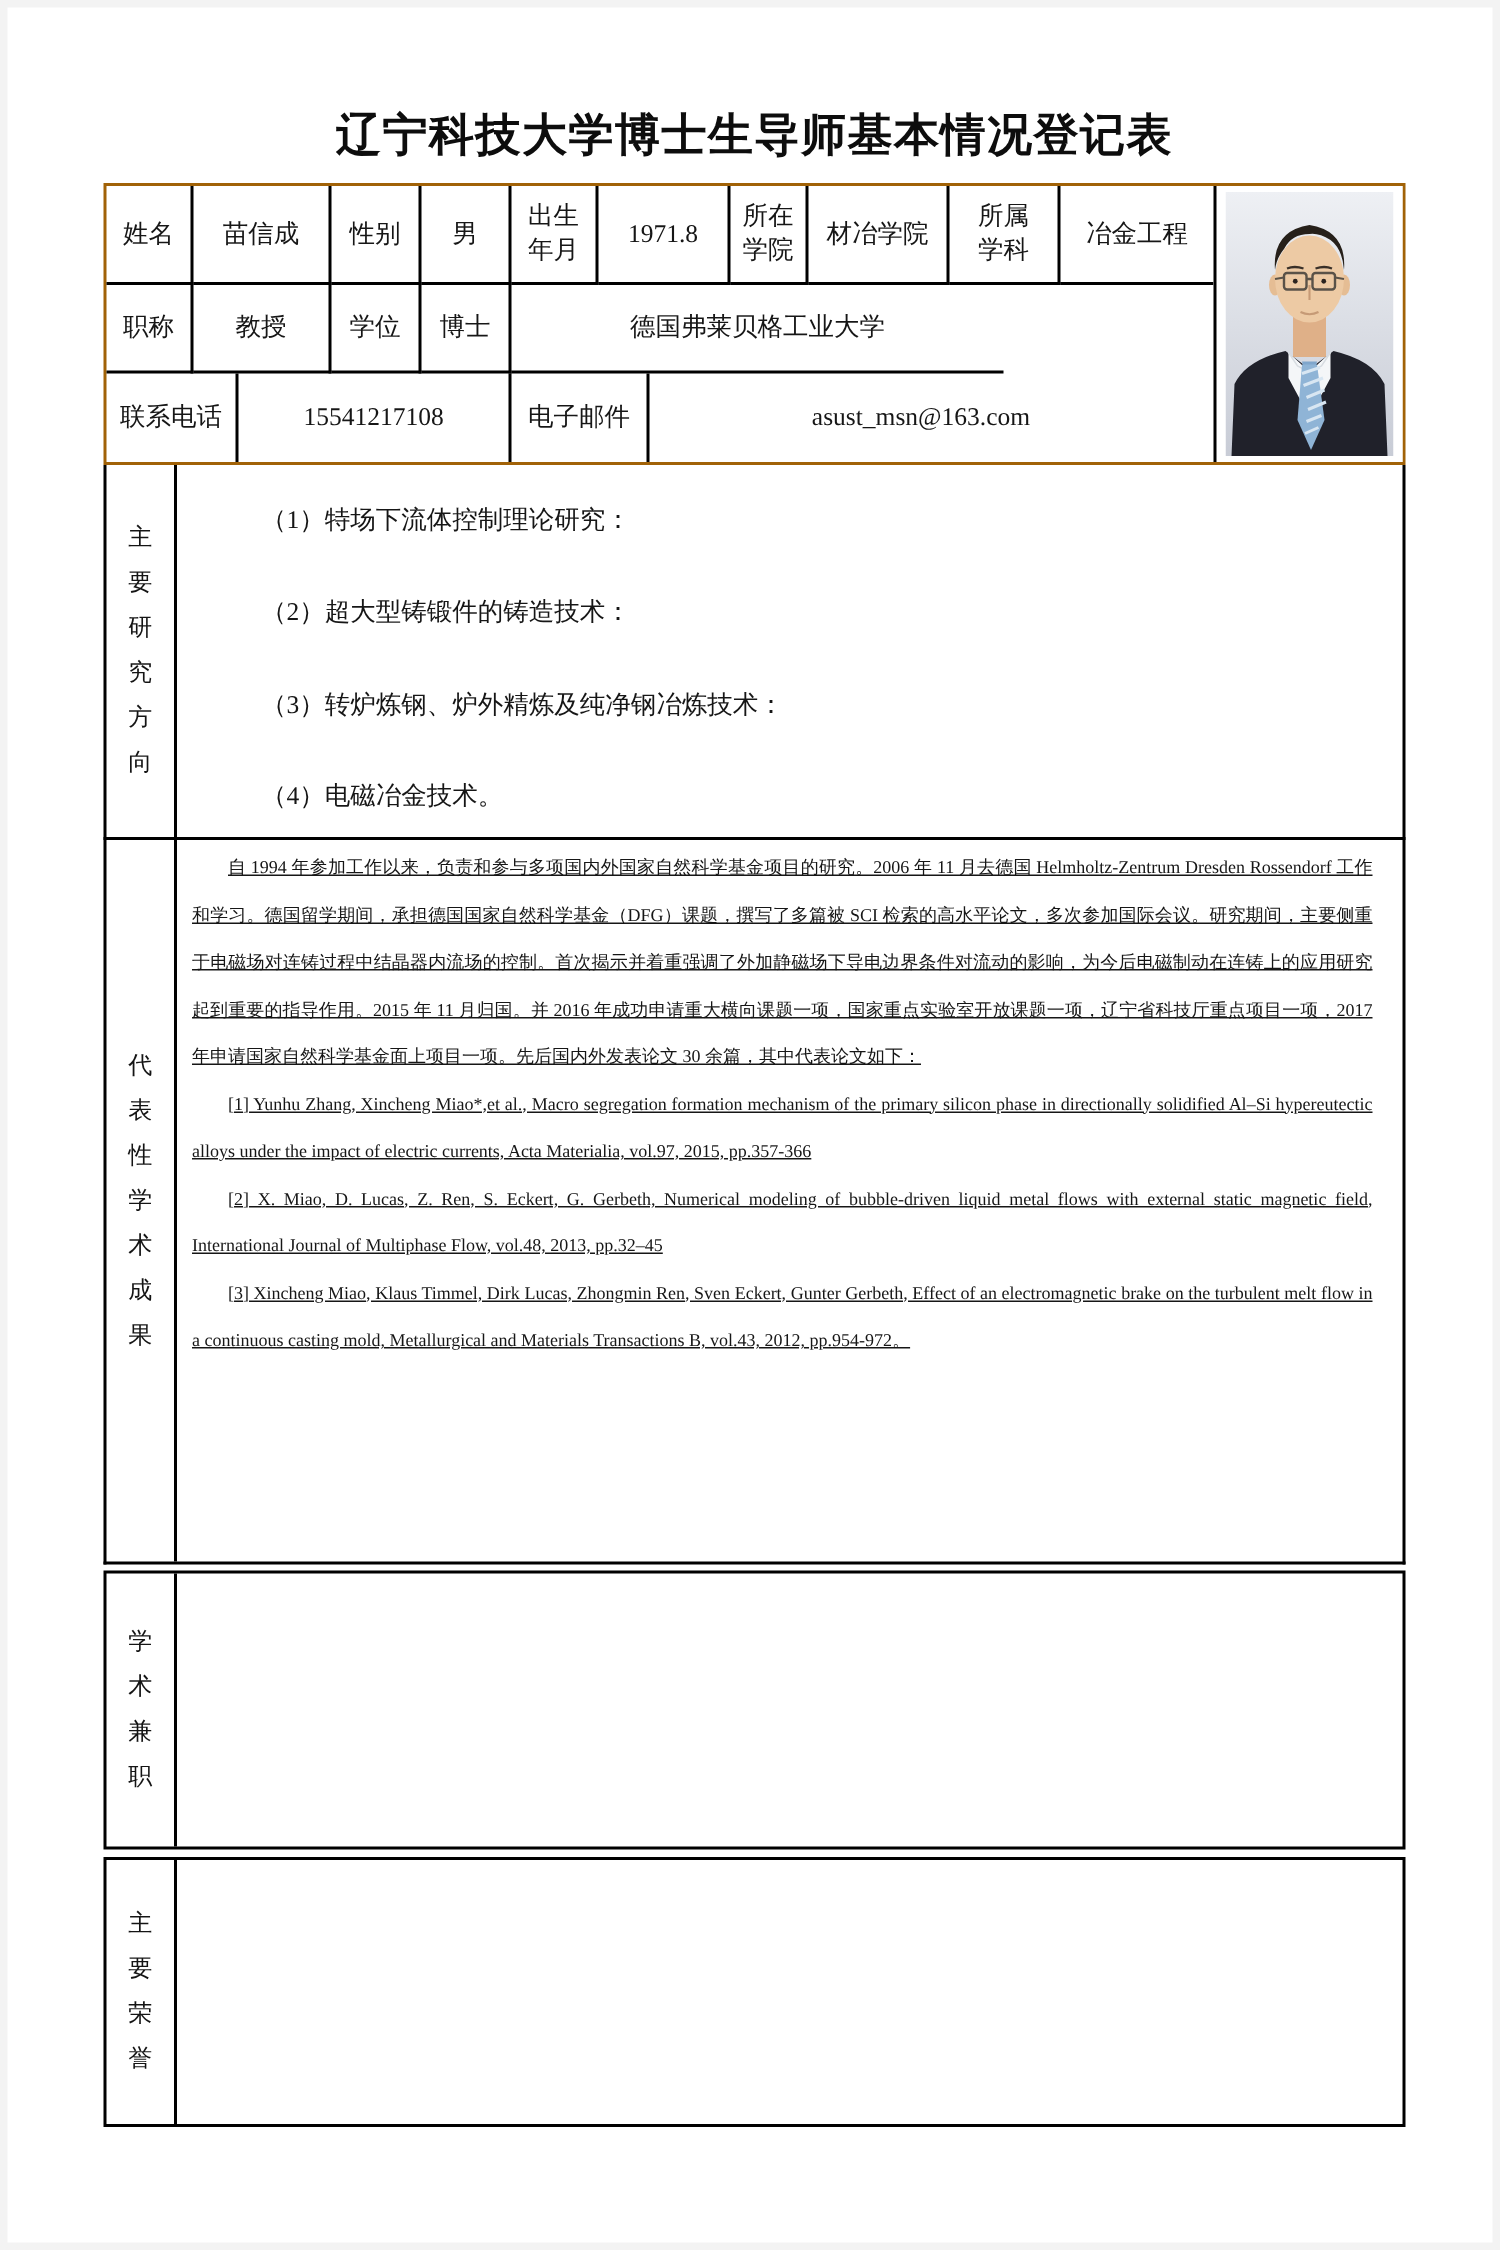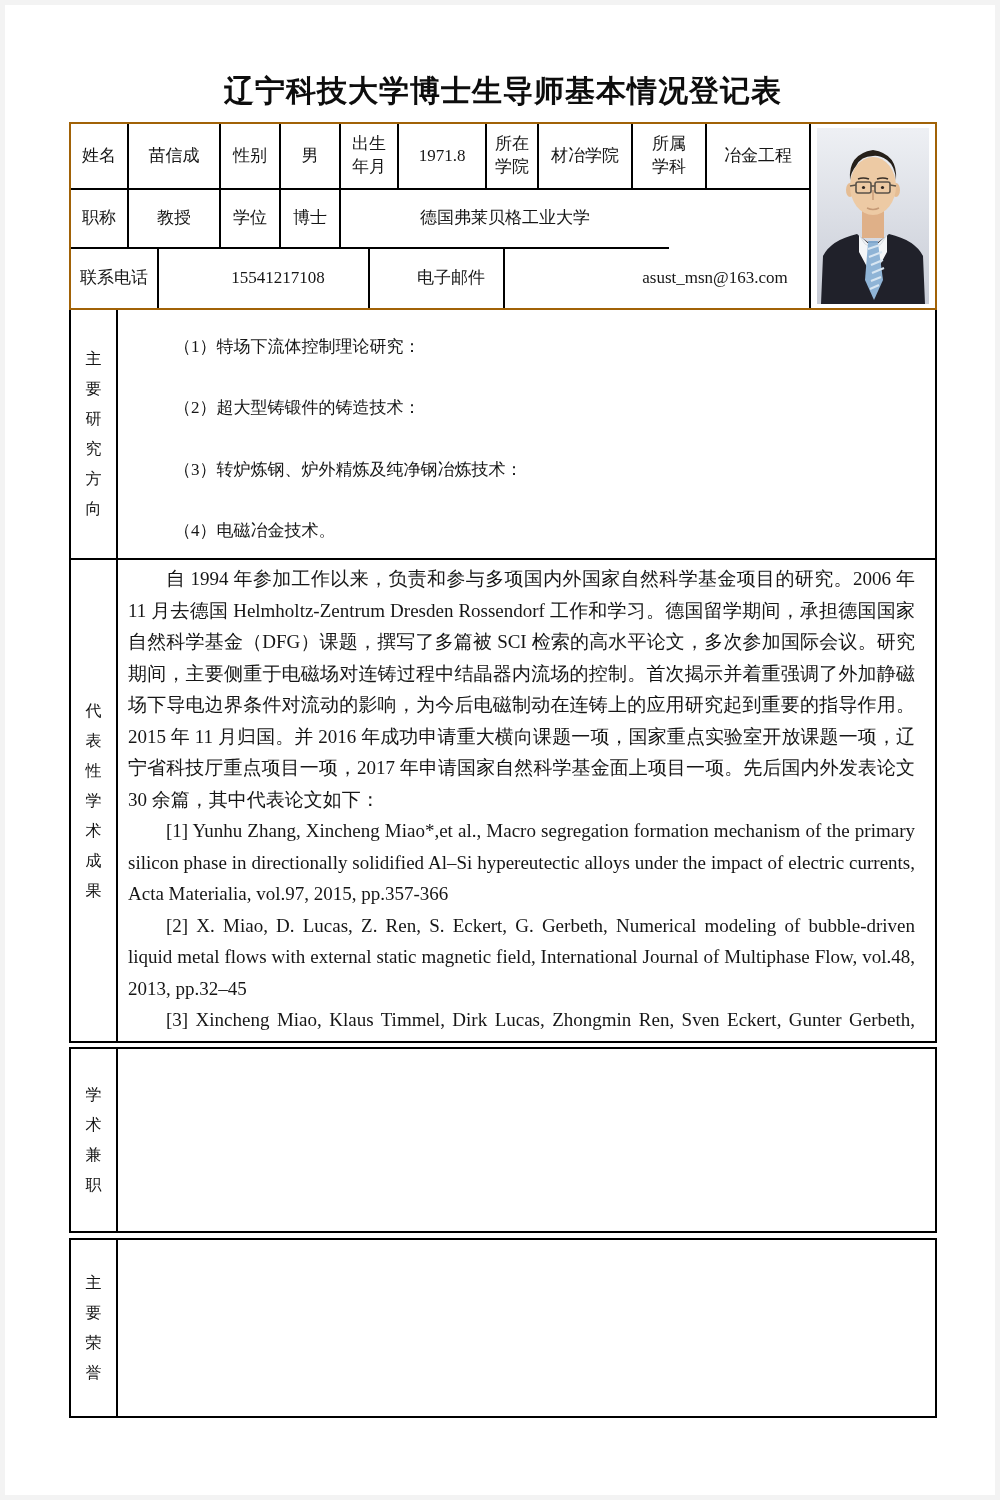--- a/index.html
+++ b/index.html
@@ -16,21 +16,21 @@
   .content { position:absolute; left:69px; top:70px; width:868px; }
 
   .title {
     text-align:center; font-size:30px; font-weight:700; letter-spacing:1px;
     height:42px; line-height:42px; margin-bottom:10px; color:#0d0d0d;
   }
 
   
   .htable { position:relative; width:868px; height:188px; border:2px solid #a16207; background:#fff; }
   .hrow { display:flex; width:738px; }
-  .r1 { height:66px; } .r2 { height:59px; } .r3 { height:59px;gap:29px; }
+  .r1 { height:66px; } .r2 { height:59px; } .r3 { height:59px; }
   .hc {
     flex:none; border-right:2px solid #000; border-bottom:2px solid #000;
     display:flex; align-items:center; justify-content:center;
     text-align:center; font-size:17px; line-height:1.35; overflow:hidden; padding:0 2px;
   }
   .r3 .hc { border-bottom:none; }
   .wrap2 { display:inline-block; width:2.3em; }
   .photo-cell {
     position:absolute; top:0; right:0; width:126px; height:184px;
     border-left:2px solid #000; background:#fff;
@@ -51,21 +51,21 @@
   }
   .vlabel { white-space:pre-line; text-align:center; font-size:16px; line-height:30px; color:#141414; }
   .scontent { flex:1 1 auto; min-width:0; overflow:hidden; }
 
   .research {
     display:flex; flex-direction:column; justify-content:space-between;
     padding:26px 10px 16px 14px; font-size:17px;
   }
   .ritem { line-height:1.3;margin-left:42px; }
 
-  .ach { padding:3px 20px 0 10px; font-size:19px; line-height:31.5px; text-align:justify; }
+  .ach { padding:3px 20px 0 10px; font-size:12px; line-height:31.5px; text-align:justify;text-decoration:underline; }
   .ach p { text-indent:2em; margin:0; }
 </style>
 </head>
 <body>
 
 <div class="page">
   <div class="content">
 
     <h1 class="title">辽宁科技大学博士生导师基本情况登记表</h1>
 
@@ -91,21 +91,21 @@
       <div class="hrow r2">
         <div class="hc" style="width:58px">职称</div>
         <div class="hc" style="width:92px">教授</div>
         <div class="hc" style="width:60px">学位</div>
         <div class="hc" style="width:60px">博士</div>
         <div class="hc" style="width:328px; border-right:none">德国弗莱贝格工业大学</div>
       </div>
       <div class="hrow r3">
         <div class="hc" style="width:88px">联系电话</div>
         <div class="hc" style="width:182px">15541217108</div>
-        <div class="hc" style="width:106px">电子邮件</div>
+        <div class="hc" style="width:92px">电子邮件</div>
         <div class="hc" style="width:362px; border-right:none">asust_msn@163.com</div>
       </div>
 
       <div class="photo-cell">
         <svg viewBox="0 0 112 176" aria-hidden="true">
           <defs>
             <linearGradient id="bgg" x1="0" y1="0" x2="0" y2="1">
               <stop offset="0" stop-color="#eef0f4"></stop>
                 <stop offset="1" stop-color="#c8ccd6"></stop>
             </linearGradient>

